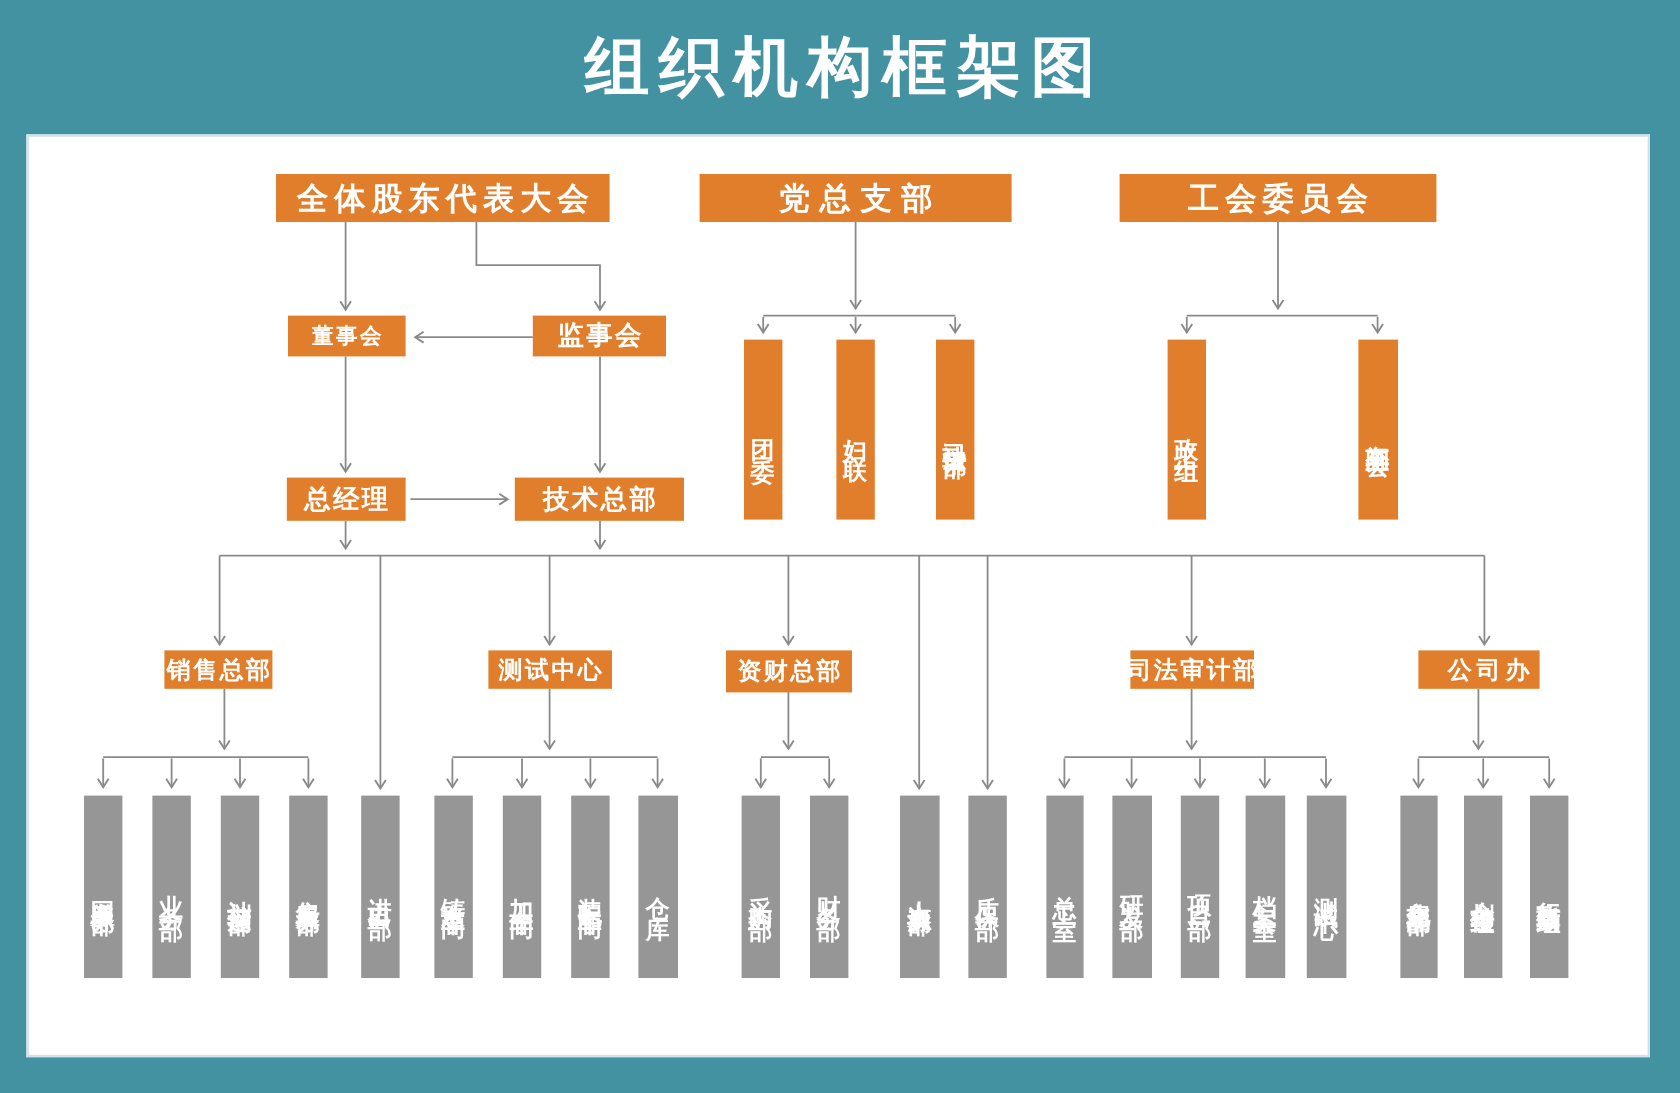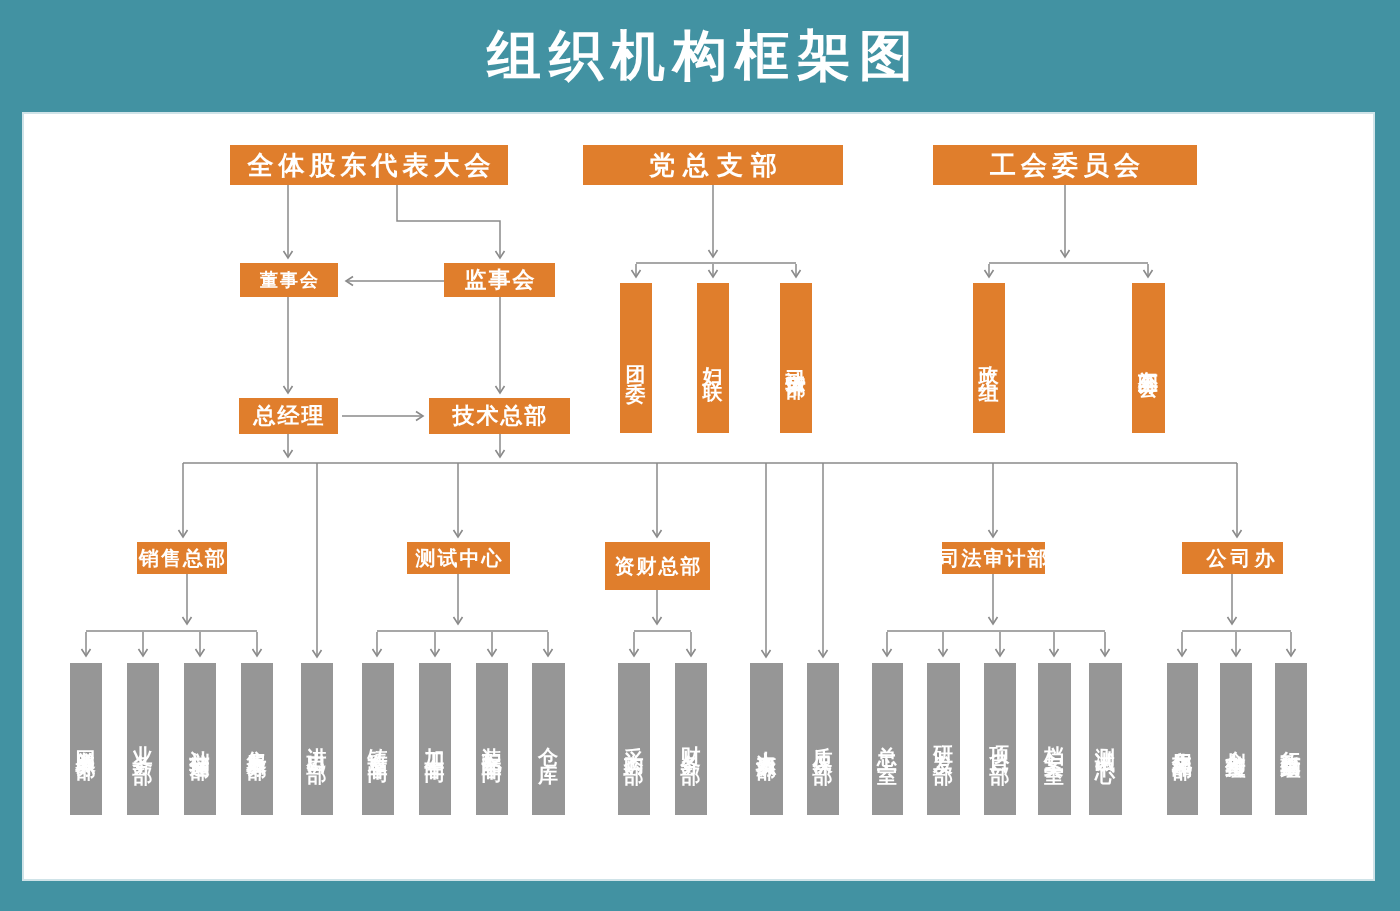--- a/index.html
+++ b/index.html
@@ -134,21 +134,21 @@
 
   <div class="node v orange ls2" style="left:620px;top:283px;width:32px;height:150px">团委</div>
   <div class="node v orange ls2" style="left:697px;top:283px;width:32px;height:150px">妇联</div>
   <div class="node v orange ls5" style="left:780px;top:283px;width:32px;height:150px">司法审计部</div>
 
   <div class="node v orange ls3" style="left:973px;top:283px;width:32px;height:150px">政工组</div>
   <div class="node v orange ls5" style="left:1132px;top:283px;width:33px;height:150px">车间分工会</div>
 
   <div class="node h orange" style="left:137px;top:542px;width:90px;height:32px">销售总部</div>
   <div class="node h orange" style="left:407px;top:542px;width:103px;height:32px">测试中心</div>
-  <div class="node h orange" style="left:605px;top:542px;width:105px;height:48px">资财总部</div>
+  <div class="node h orange" style="left:605px;top:542px;width:105px;height:35px">资财总部</div>
   <div class="node h orange" style="left:942px;top:542px;width:103px;height:32px">司法审计部</div>
   <div class="node h orange" style="left:1182px;top:542px;width:101px;height:32px;letter-spacing:4px;padding-left:20px">公司办</div>
 
   <div class="node v gray ls5" style="left:70px;top:663px;width:32px;height:152px">网点服务部</div>
   <div class="node v gray ls3" style="left:127px;top:663px;width:32px;height:152px">业务部</div>
   <div class="node v gray ls5" style="left:184px;top:663px;width:32px;height:152px">计划储运部</div>
   <div class="node v gray ls5" style="left:241px;top:663px;width:32px;height:152px">售后服务部</div>
 
   <div class="node v gray ls4" style="left:301px;top:663px;width:32px;height:152px">进出口部</div>
 

